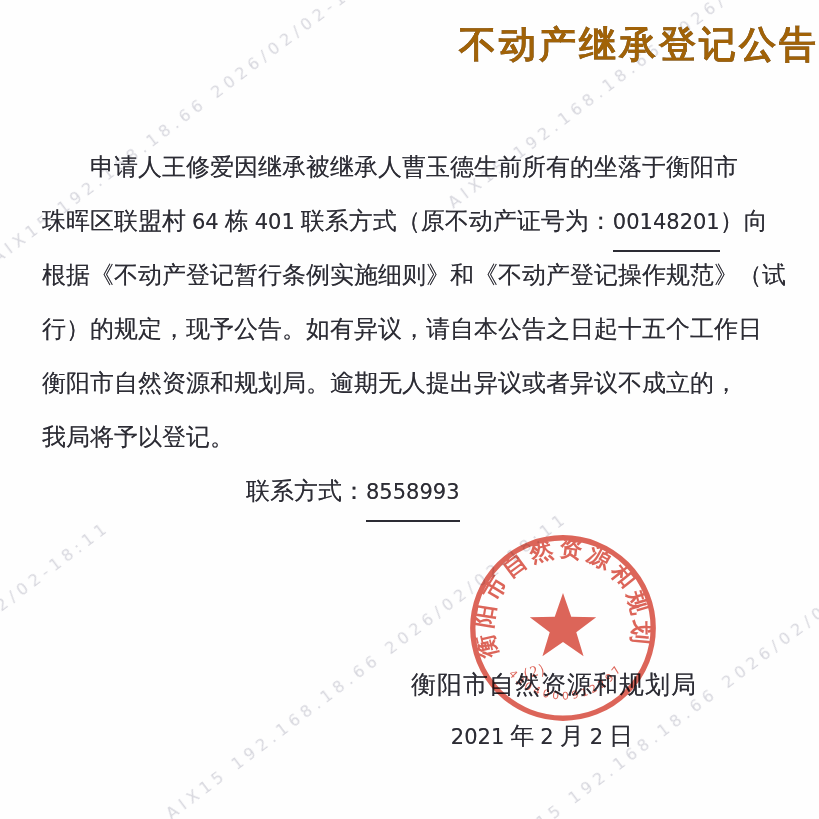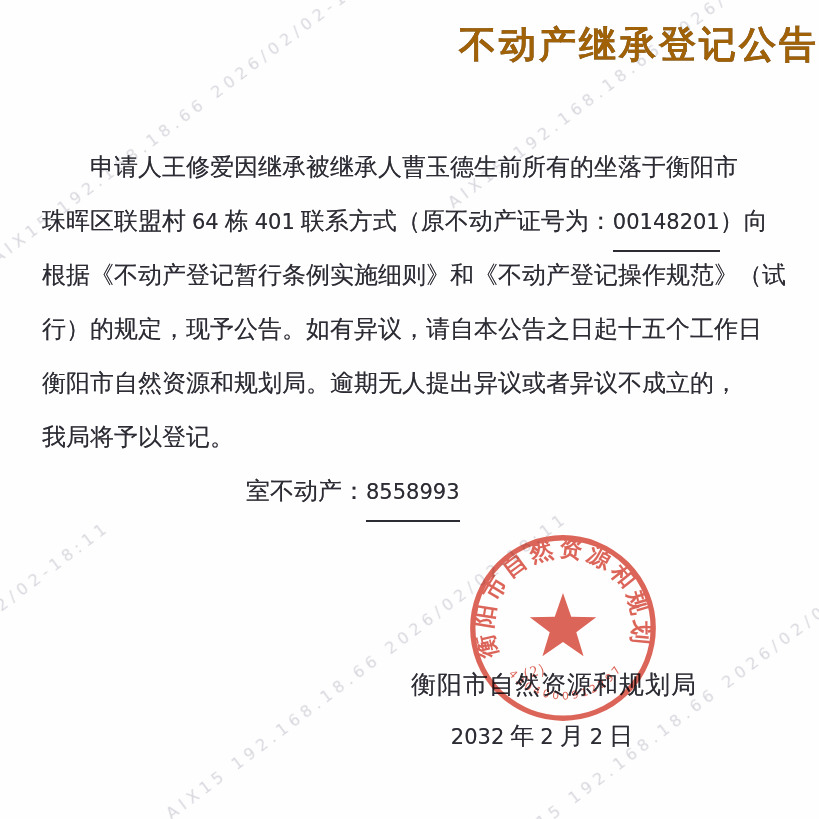--- a/index.html
+++ b/index.html
@@ -90,28 +90,28 @@
     <div class="line">
       <span>行）的规定，现予公告。如有异议，请自本公告之日起十五个工作日</span>
     </div>
     <div class="line">
       <span>衡阳市自然资源和规划局。逾期无人提出异议或者异议不成立的，</span>
     </div>
     <div class="line">
       <span>我局将予以登记。</span>
     </div>
     <div class="line l9">
-      <span>室不动产：</span><span class="num u2">8558993</span>
+      <span>联系方式：</span><span class="num u2">8558993</span>
     </div>
   </div>
 
   <div class="issuer">衡阳市自然资源和规划局</div>
 
   <div class="date">
-    <span class="num">2032</span><span> 年 </span><span class="num">2</span><span> 月 </span><span class="num">2</span><span> 日</span>
+    <span class="num">2021</span><span> 年 </span><span class="num">2</span><span> 月 </span><span class="num">2</span><span> 日</span>
   </div>
 
   <svg class="seal" viewBox="0 0 200 200" aria-hidden="true">
     <defs>
       <path id="sealTopArc" d="M 34 130 A 73 73 0 1 1 166 130" fill="none"></path>
       <path id="sealBotArc" d="M 40 143 A 74 74 0 0 0 160 143" fill="none"></path>
     </defs>
     <circle cx="100" cy="100" r="93" fill="none" stroke="#d94f42" stroke-width="5.5"></circle>
     <polygon fill="#d94f42" points="100,64 108.5,88.4 134.2,88.9 113.7,104.4 121.2,129.1 100,114.4 78.8,129.1 86.3,104.4 65.8,88.9 91.5,88.4"></polygon>
     <text font-size="24" fill="#d94f42" letter-spacing="4" font-family="Liberation Serif, DejaVu Serif, serif" font-weight="bold">

